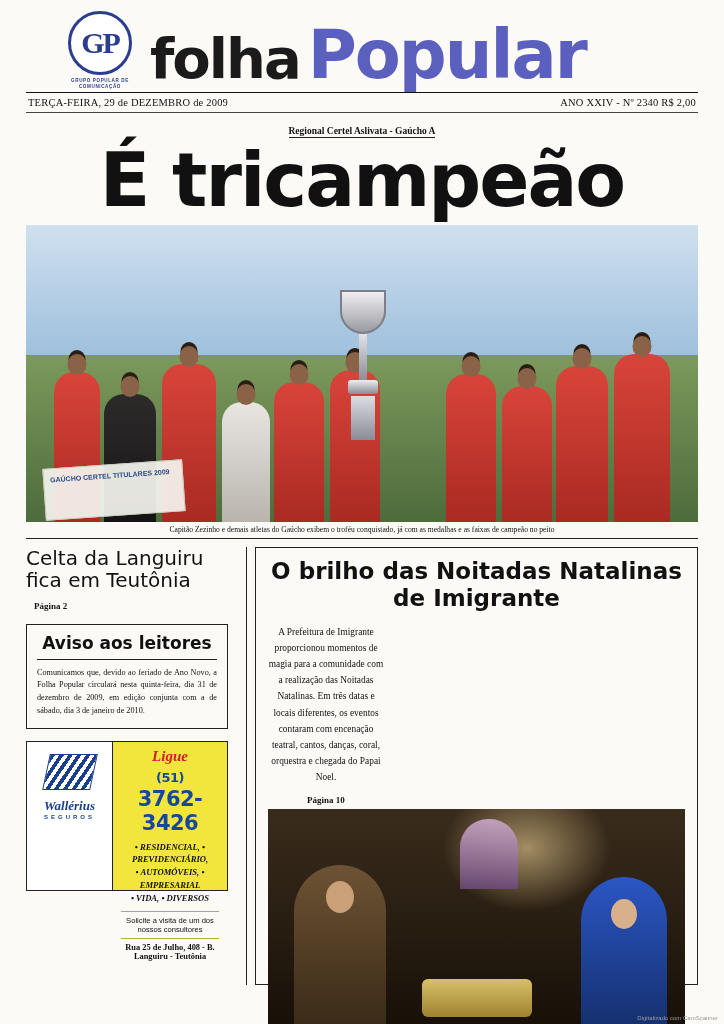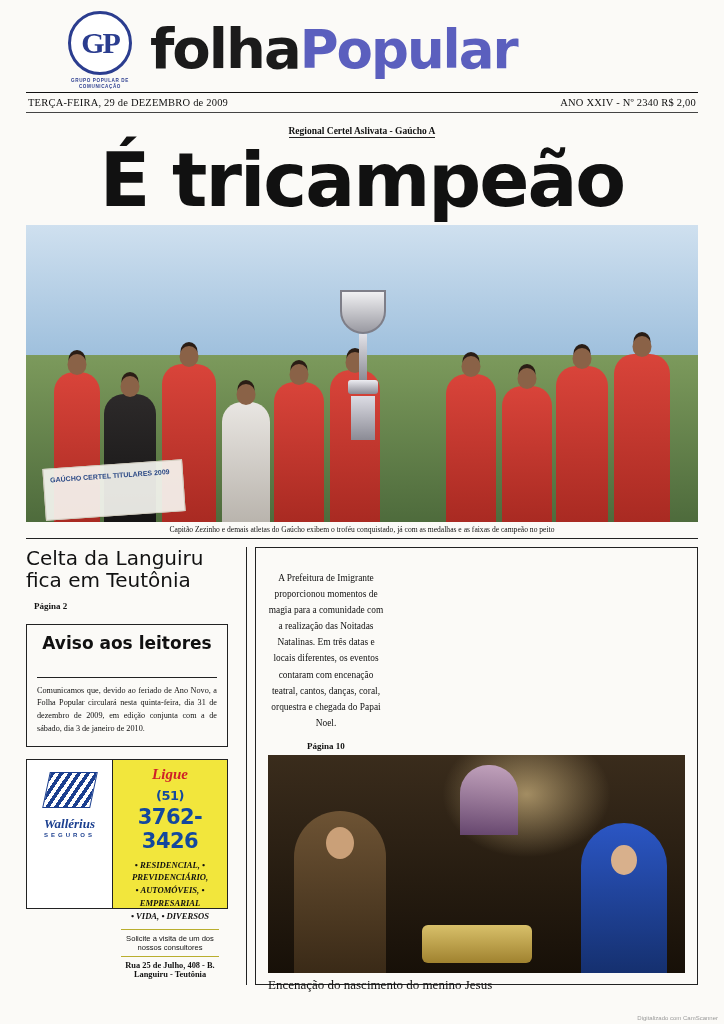--- a/index.html
+++ b/index.html
@@ -71,24 +71,24 @@
   .title-folha {
     font-family: "DejaVu Sans", sans-serif;
     font-weight: bold;
     font-size: 56px;
     color: #1b1b1b;
     letter-spacing: -2px;
   }
   .title-popular {
     font-family: "DejaVu Sans", sans-serif;
     font-weight: bold;
-    font-size: 53px;
+    font-size: 67px;
     color: #5b5fbe;
     letter-spacing: -2px;
-    margin-left: 0;
+    margin-left: 8px;
   }
 
   .rule {
     border: none;
     border-top: 1px solid #111;
     margin: 0 26px;
   }
   .rule.thin { border-top: 1px solid #444; }
 
   .dateline {
@@ -266,21 +266,21 @@
   .notice-box {
     margin-top: 10px;
     border: 1px solid #222;
     padding: 8px 10px 10px 10px;
   }
   .notice-title {
     text-align: center;
     font-family: "DejaVu Sans", sans-serif;
     font-weight: bold;
     font-size: 17px;
-    padding-bottom: 24px;
+    padding-bottom: 6px;
     border-bottom: 1px solid #222;
   }
   .notice-body {
     margin-top: 7px;
     font-family: "Liberation Serif", serif;
     font-size: 8.2px;
     line-height: 1.55;
     text-align: justify;
   }
 
@@ -580,20 +580,21 @@
 • VIDA, • DIVERSOS</div>
           <div class="ad-foot">Solicite a visita de um dos nossos consultores</div>
           <div class="ad-addr">Rua 25 de Julho, 408 - B. Languiru - Teutônia</div>
         </div>
       </div>
     </div>
 
     <div class="col-div"></div>
 
     <div class="col-right">
+      <div class="right-title">O brilho das Noitadas Natalinas de Imigrante</div>
       <div class="right-flex">
         <div class="right-text">
           <span>A Prefeitura de Imigrante proporcionou momentos de magia para a comunidade com a realização das Noitadas Natalinas. Em três datas e locais diferentes, os eventos contaram com encenação teatral, cantos, danças, coral, orquestra e chegada do Papai Noel.</span>
           <span class="right-page">Página 10</span>
         </div>
         <div style="flex:1">
           <div class="photo-nativity">
             <div class="nat-wall"></div>
             <div class="nat-angel"></div>
             <div class="nat-brown">

